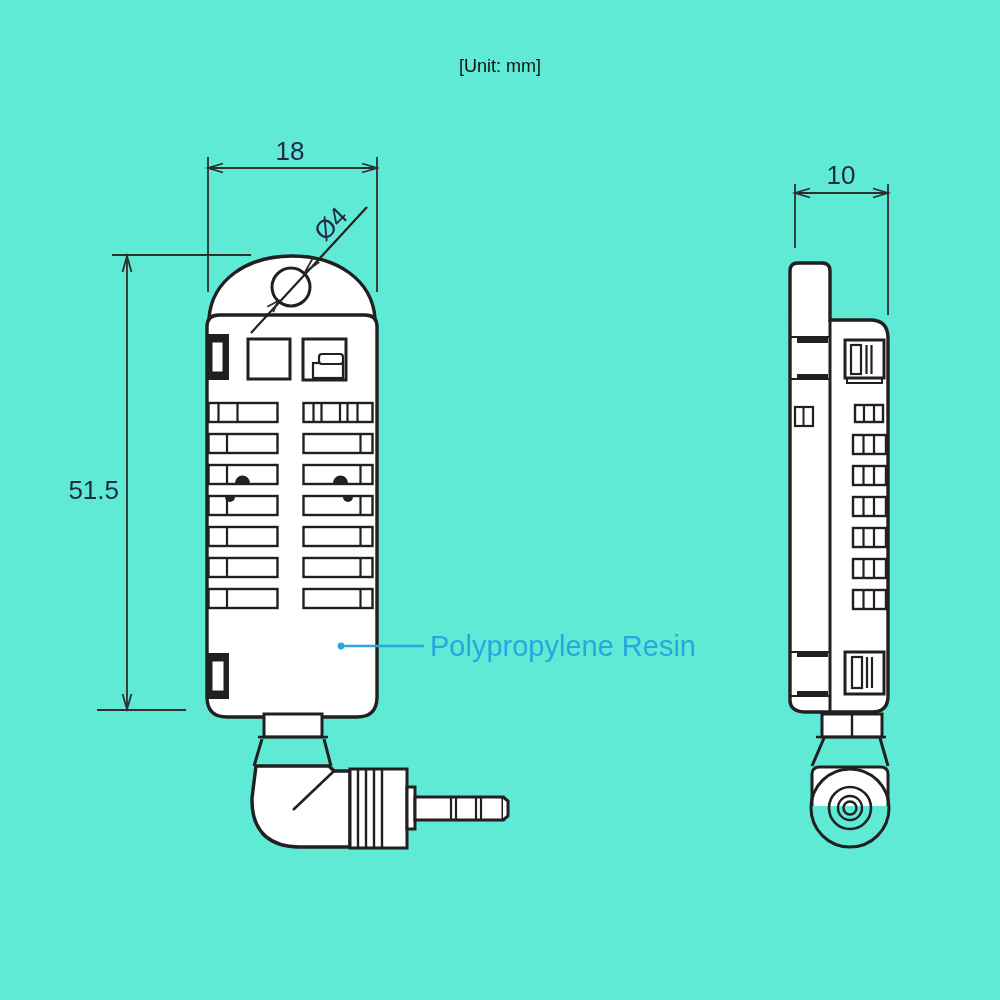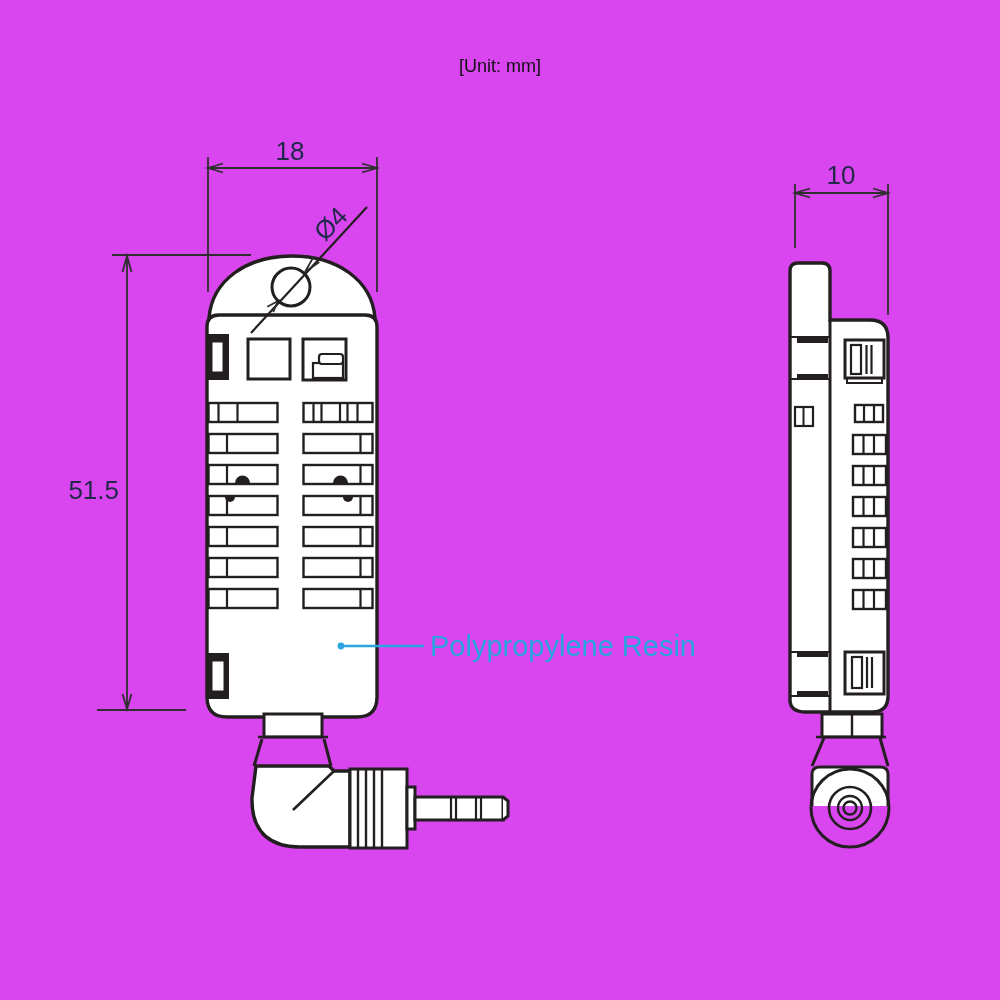--- a/index.html
+++ b/index.html
@@ -1,16 +1,16 @@
 <!DOCTYPE html>
 <html><head>
 <meta charset="utf-8">
 <style>
   html,body{margin:0;padding:0;background:#ffffff;}
-  .stage{width:1000px;height:1000px;position:relative;background:#d946ef;overflow:hidden;}
+  .stage{width:1000px;height:1000px;position:relative;background:#5eead4;overflow:hidden;}
   svg{display:block;}
   .outline{stroke:#231f20;fill:none;}
   .fillwhite{fill:#ffffff;}
   .fillblack{fill:#231f20;stroke:none;}
   .dimline{stroke:#2f2f2f;stroke-width:1.8;fill:none;}
   .dim-text{fill:#20294a;font-family:"Liberation Sans",sans-serif;font-size:26px;}
   .unit-text{fill:#111111;font-family:"Liberation Sans",sans-serif;font-size:18px;}
   .callout-text{font-family:"Liberation Sans",sans-serif;font-size:29px;}
   .w34{stroke-width:3.4;} .w3{stroke-width:3;} .w26{stroke-width:2.6;}
   .w24{stroke-width:2.4;} .w22{stroke-width:2.2;} .w2{stroke-width:2;}

